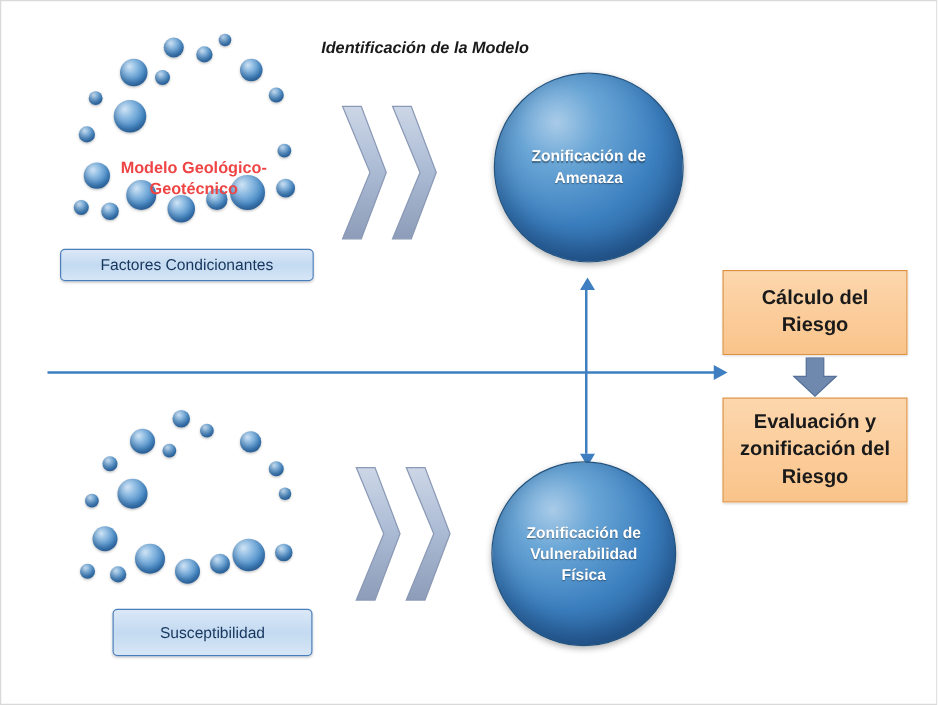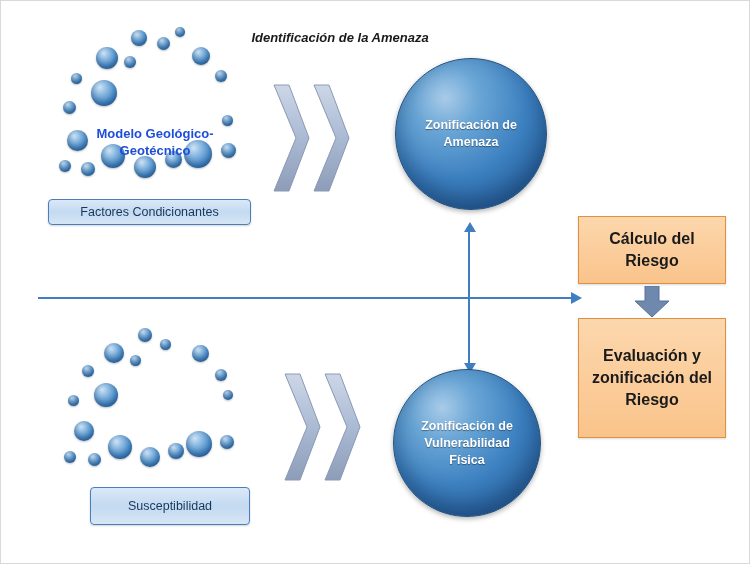--- a/index.html
+++ b/index.html
@@ -23,21 +23,21 @@
     font-weight: bold;
     font-size: 13px;
     color: #1a1a1a;
     text-align: center;
     white-space: nowrap;
   }
   .plain-label {
     position: absolute;
     font-size: 13px;
     font-weight: bold;
-    color: #1d4ed8;
+    color: #ef4444;
     text-align: center;
     line-height: 17px;
   }
 
   
   .blue-box {
     position: absolute;
     box-sizing: border-box;
     border: 1px solid #4a7ebb;
     border-radius: 4px;
@@ -146,21 +146,21 @@
     inset: 0;
     border: 1px solid #d9d9d9;
     pointer-events: none;
   }
 </style>
 </head>
 <body>
 
 <div id="canvas">
 
-  <div class="title-italic" style="left:245px; top:30px; width:190px;">Identificación de la Amenaza</div>
+  <div class="title-italic" style="left:245px; top:30px; width:190px;">Identificación de la Modelo</div>
 
 
   <div style="position:absolute; left:55px; top:25px; width:200px; height:170px;">
     <div class="bubble" style="left:76px;  top:5px;   width:16px; height:16px;"></div>
     <div class="bubble" style="left:102px; top:12px;  width:13px; height:13px;"></div>
     <div class="bubble" style="left:120px; top:2px;   width:10px; height:10px;"></div>
     <div class="bubble" style="left:41px;  top:22px;  width:22px; height:22px;"></div>
     <div class="bubble" style="left:69px;  top:31px;  width:12px; height:12px;"></div>
     <div class="bubble" style="left:36px;  top:55px;  width:26px; height:26px;"></div>
     <div class="bubble" style="left:16px;  top:48px;  width:11px; height:11px;"></div>
@@ -258,18 +258,18 @@
         <linearGradient id="arrGrad" x1="0" y1="0" x2="1" y2="0">
           <stop offset="0%" stop-color="#93a7c6"></stop>
           <stop offset="50%" stop-color="#6f88ad"></stop>
           <stop offset="100%" stop-color="#5b7characters"></stop>
         </linearGradient>
       </defs>
       <polygon points="11,0 25,0 25,15 35,15 18,31 1,15 11,15" fill="#6f88ad" stroke="#56709a" stroke-width="1"></polygon>
     </svg>
   </div>
 
-  <div class="orange-box" style="left:578px; top:318px; width:148px; height:120px; white-space:pre-line;">Evaluación y
+  <div class="orange-box" style="left:578px; top:318px; width:148px; height:84px; white-space:pre-line;">Evaluación y
 zonificación del
 Riesgo</div>
 
   <div class="border-frame"></div>
 </div>
 
 </body></html>

